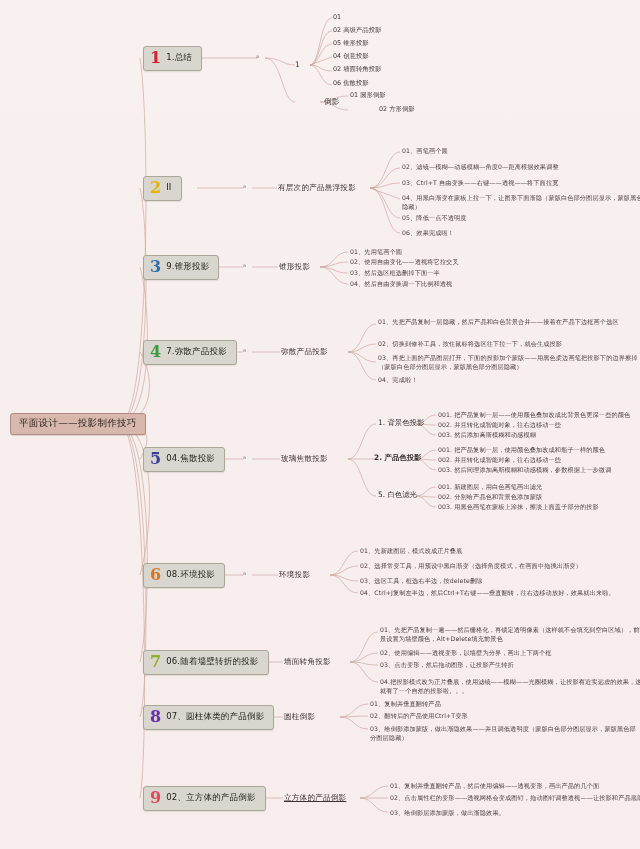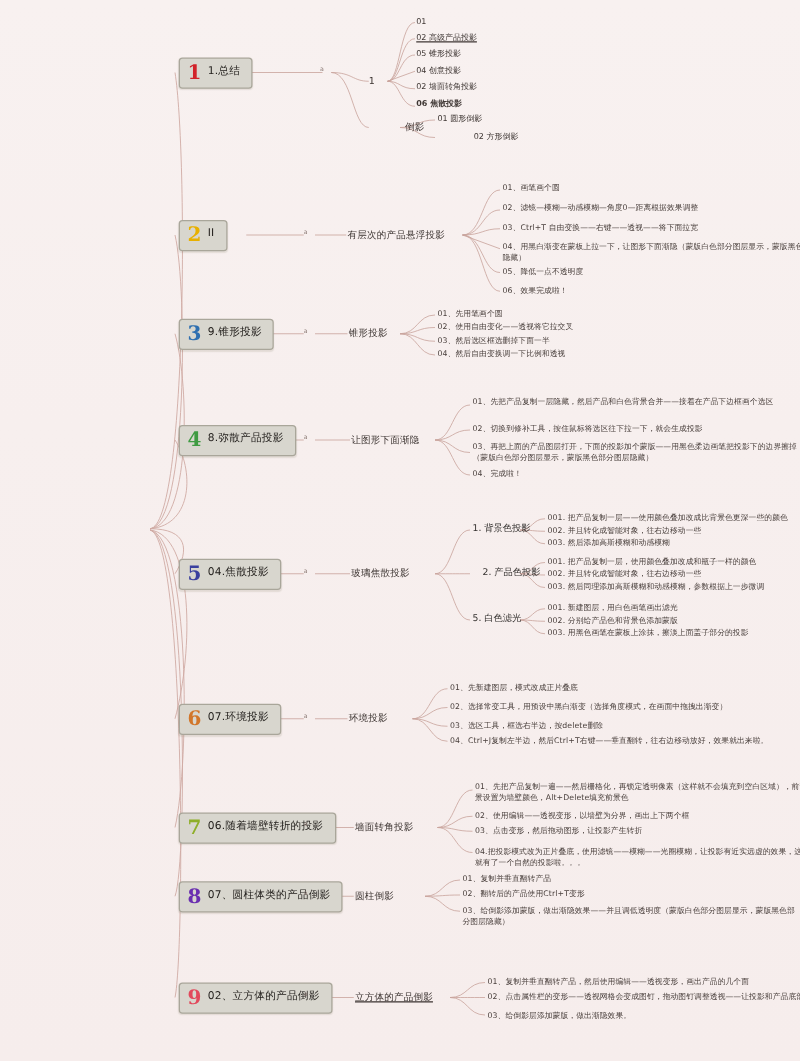--- a/index.html
+++ b/index.html
@@ -185,33 +185,36 @@
       <path d="M340,717 C354,717 354,729 368,729"></path>
 
       <path d="M197,798 L243,798"></path>
       <path d="M252,798 L283,798"></path>
       <path d="M360,798 C374,798 374,786 388,786"></path>
       <path d="M360,798 C374,798 374,798 388,798"></path>
       <path d="M360,798 C374,798 374,812 388,812"></path>
     </g>
   </svg>
 
+  <div class="node root">
+    <span>平面设计——投影制作技巧</span>
+  </div>
 
   <div class="node l1" style="left:143px; top:46px;">
     <span class="num" style="color:#d2232a">1</span>
     <span class="txt">1.总结</span>
   </div>
   <div class="node tiny" style="left:256px; top:54px;">a</div>
   <div class="node l2" style="left:295px; top:61px;">1</div>
   <div class="node sub" style="left:333px; top:14px;">01 </div>
-  <div class="node sub" style="left:333px; top:27px;text-decoration:underline;">02 高级产品投影</div>
+  <div class="node sub" style="left:333px; top:27px;">02 高级产品投影</div>
   <div class="node sub" style="left:333px; top:40px;">05 锥形投影</div>
   <div class="node sub" style="left:333px; top:53px;">04 创意投影</div>
   <div class="node sub" style="left:333px; top:66px;">02 墙面转角投影</div>
-  <div class="node sub" style="left:333px; top:80px;font-weight:bold;">06 焦散投影</div>
+  <div class="node sub" style="left:333px; top:80px;">06 焦散投影</div>
   <div class="node l2" style="left:294px; top:98px;margin-left:30px;">倒影</div>
   <div class="node sub" style="left:350px; top:92px;">01 圆形倒影</div>
   <div class="node sub" style="left:350px; top:106px;margin-left:29px;">02 方形倒影</div>
 
   <div class="node l1" style="left:143px; top:176px;">
     <span class="num" style="color:#e8b000">2</span>
     <span class="txt">II</span>
   </div>
   <div class="node tiny" style="left:243px; top:184px;">a</div>
   <div class="node l2" style="left:278px; top:184px;">有层次的产品悬浮投影</div>
@@ -228,54 +231,54 @@
   </div>
   <div class="node tiny" style="left:243px; top:263px;">a</div>
   <div class="node l2" style="left:279px; top:263px;">锥形投影</div>
   <div class="node leaf narrow" style="left:350px; top:248px;">01、先用笔画个圆</div>
   <div class="node leaf narrow" style="left:350px; top:258px;">02、使用自由变化——透视将它拉交叉</div>
   <div class="node leaf narrow" style="left:350px; top:269px;">03、然后选区框选删掉下面一半</div>
   <div class="node leaf narrow" style="left:350px; top:280px;">04、然后自由变换调一下比例和透视</div>
 
   <div class="node l1" style="left:143px; top:340px;">
     <span class="num" style="color:#3f9b42">4</span>
-    <span class="txt">8.弥散产品投影</span>
+    <span class="txt">7.弥散产品投影</span>
   </div>
   <div class="node tiny" style="left:243px; top:348px;">a</div>
-  <div class="node l2" style="left:281px; top:348px;">让图形下面渐隐</div>
+  <div class="node l2" style="left:281px; top:348px;">弥散产品投影</div>
   <div class="node leaf wide" style="left:378px; top:318px;">01、先把产品复制一层隐藏，然后产品和白色背景合并——接着在产品下边框画个选区</div>
   <div class="node leaf wide" style="left:378px; top:340px;">02、切换到修补工具，按住鼠标将选区往下拉一下，就会生成投影</div>
   <div class="node leaf wide" style="left:378px; top:354px;">03、再把上面的产品图层打开，下面的投影加个蒙版——用黑色柔边画笔把投影下的边界擦掉（蒙版白色部分图层显示，蒙版黑色部分图层隐藏）</div>
   <div class="node leaf wide" style="left:378px; top:376px;">04、完成啦！</div>
 
   <div class="node l1" style="left:143px; top:447px;">
     <span class="num" style="color:#3a3f9e">5</span>
     <span class="txt">04.焦散投影</span>
   </div>
   <div class="node tiny" style="left:243px; top:455px;">a</div>
   <div class="node l2" style="left:281px; top:455px;">玻璃焦散投影</div>
 
   <div class="node l3g" style="left:378px; top:419px;">1. 背景色投影</div>
   <div class="node leaf mid" style="left:438px; top:411px;">001. 把产品复制一层——使用颜色叠加改成比背景色更深一些的颜色</div>
   <div class="node leaf mid" style="left:438px; top:421px;">002. 并且转化成智能对象，往右边移动一些</div>
   <div class="node leaf mid" style="left:438px; top:431px;">003. 然后添加高斯模糊和动感模糊</div>
 
-  <div class="node l3g" style="left:386px; top:454px;">2. 产品色投影</div>
+  <div class="node l3g" style="left:374px; top:454px;font-weight:bold;">2. 产品色投影</div>
   <div class="node leaf mid" style="left:438px; top:446px;">001. 把产品复制一层，使用颜色叠加改成和瓶子一样的颜色</div>
   <div class="node leaf mid" style="left:438px; top:456px;">002. 并且转化成智能对象，往右边移动一些</div>
   <div class="node leaf mid" style="left:438px; top:466px;">003. 然后同理添加高斯模糊和动感模糊，参数根据上一步微调</div>
 
   <div class="node l3g" style="left:378px; top:491px;">5. 白色滤光</div>
   <div class="node leaf mid" style="left:438px; top:483px;">001. 新建图层，用白色画笔画出滤光</div>
   <div class="node leaf mid" style="left:438px; top:493px;">002. 分别给产品色和背景色添加蒙版</div>
   <div class="node leaf mid" style="left:438px; top:503px;">003. 用黑色画笔在蒙板上涂抹，擦淡上面盖子部分的投影</div>
 
   <div class="node l1" style="left:143px; top:563px;">
     <span class="num" style="color:#d2762a">6</span>
-    <span class="txt">07.环境投影</span>
+    <span class="txt">08.环境投影</span>
   </div>
   <div class="node tiny" style="left:243px; top:571px;">a</div>
   <div class="node l2" style="left:279px; top:571px;">环境投影</div>
   <div class="node leaf wide" style="left:360px; top:547px;">01、先新建图层，模式改成正片叠底</div>
   <div class="node leaf wide" style="left:360px; top:562px;">02、选择常变工具，用预设中黑白渐变（选择角度模式，在画面中拖拽出渐变）</div>
   <div class="node leaf wide" style="left:360px; top:577px;">03、选区工具，框选右半边，按delete删除</div>
   <div class="node leaf wide" style="left:360px; top:589px;">04、Ctrl+J复制左半边，然后Ctrl+T右键——垂直翻转，往右边移动放好，效果就出来啦。</div>
 
   <div class="node l1" style="left:143px; top:650px;">
     <span class="num" style="color:#8fae2a">7</span>

